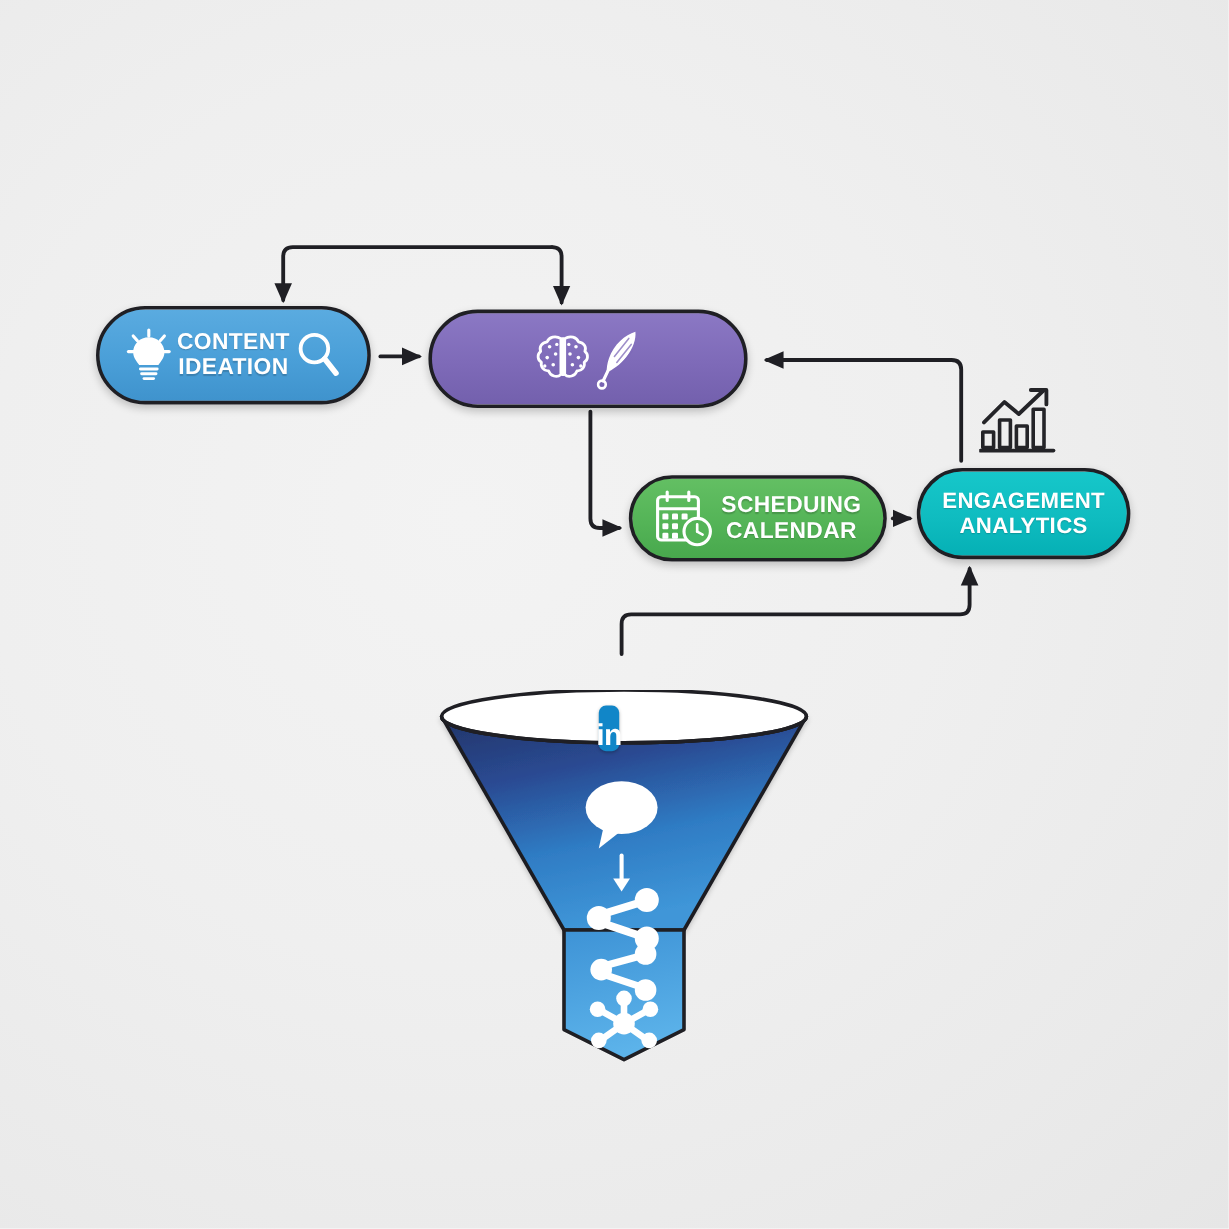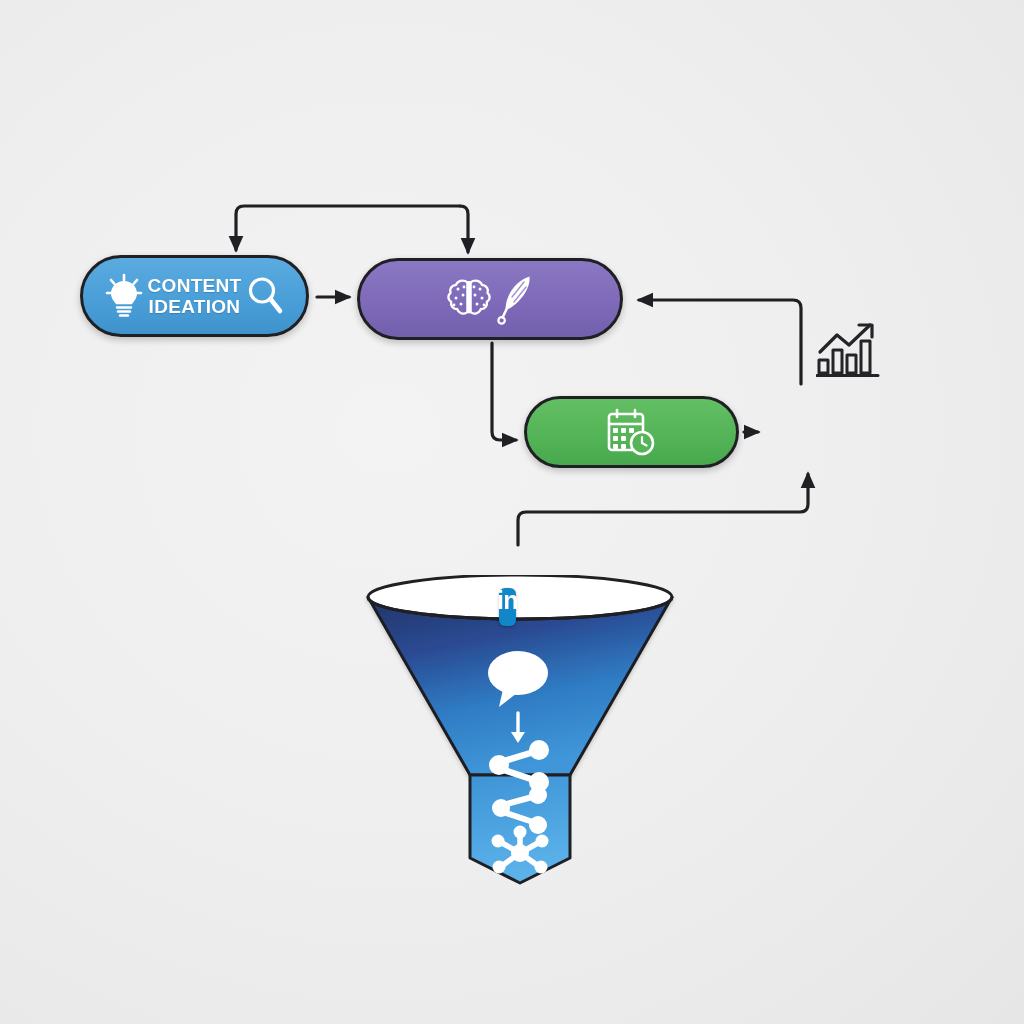--- a/index.html
+++ b/index.html
@@ -101,21 +101,21 @@
     left: 360px; top: 575px;
     width: 320px; height: 312px;
   }
   #linkedin-badge {
     position: absolute;
     left: 499px; top: 588px;
     width: 17px; height: 38px;
     border-radius: 6px;
     background: #1186c8;
     display: flex;
-    align-items: flex-start;
+    align-items: flex-end;
     justify-content: center;
     box-shadow: 0 1px 3px rgba(0,0,0,0.3);
   }
   #linkedin-badge .li-text {
     color: #ffffff;
     font-size: 25px;
     font-weight: bold;
     line-height: 1;
     letter-spacing: -0.5px;
     font-family: "Liberation Sans", sans-serif;
@@ -233,34 +233,40 @@
         <rect x="15" y="28" width="5" height="5" rx="1"></rect>
         <rect x="7" y="36" width="5" height="5" rx="1"></rect>
         <rect x="15" y="36" width="5" height="5" rx="1"></rect>
       </g>
       <circle cx="36" cy="35" r="11" fill="#54b457" stroke="#ffffff" stroke-width="2.6"></circle>
       <g stroke="#ffffff" stroke-width="2.2" stroke-linecap="round">
         <line x1="36" y1="29" x2="36" y2="35"></line>
         <line x1="36" y1="35" x2="40.5" y2="37.5"></line>
       </g>
     </svg>
+    <span class="node-label">SCHEDUING
+CALENDAR</span>
   </div>
 
   <svg id="growth-chart-icon" viewBox="0 0 64 58">
     <g fill="none" stroke="#242428" stroke-width="3" stroke-linejoin="round">
       <rect x="3" y="38" width="9" height="13"></rect>
       <rect x="17" y="28" width="9" height="23"></rect>
       <rect x="31" y="33" width="9" height="18"></rect>
       <rect x="45" y="19" width="9" height="32"></rect>
     </g>
     <line x1="1" y1="53.5" x2="62" y2="53.5" stroke="#242428" stroke-width="3" stroke-linecap="round"></line>
     <polyline points="4,30 21,13 33,23 54,3" fill="none" stroke="#242428" stroke-width="3.2" stroke-linecap="round" stroke-linejoin="round"></polyline>
     <polyline points="43,3 56,3 56,15" fill="none" stroke="#242428" stroke-width="3.2" stroke-linecap="round" stroke-linejoin="round"></polyline>
   </svg>
 
+  <div class="node" id="node-analytics">
+    <span class="node-label">ENGAGEMENT
+ANALYTICS</span>
+  </div>
 
 
   <svg id="funnel-group" viewBox="0 0 320 312">
     <defs>
       <linearGradient id="funnelGrad" x1="0" y1="0" x2="0.35" y2="1">
         <stop offset="0%" stop-color="#223569"></stop>
         <stop offset="32%" stop-color="#2a4a92"></stop>
         <stop offset="66%" stop-color="#2f7cc4"></stop>
         <stop offset="100%" stop-color="#3f96d8"></stop>
       </linearGradient>

